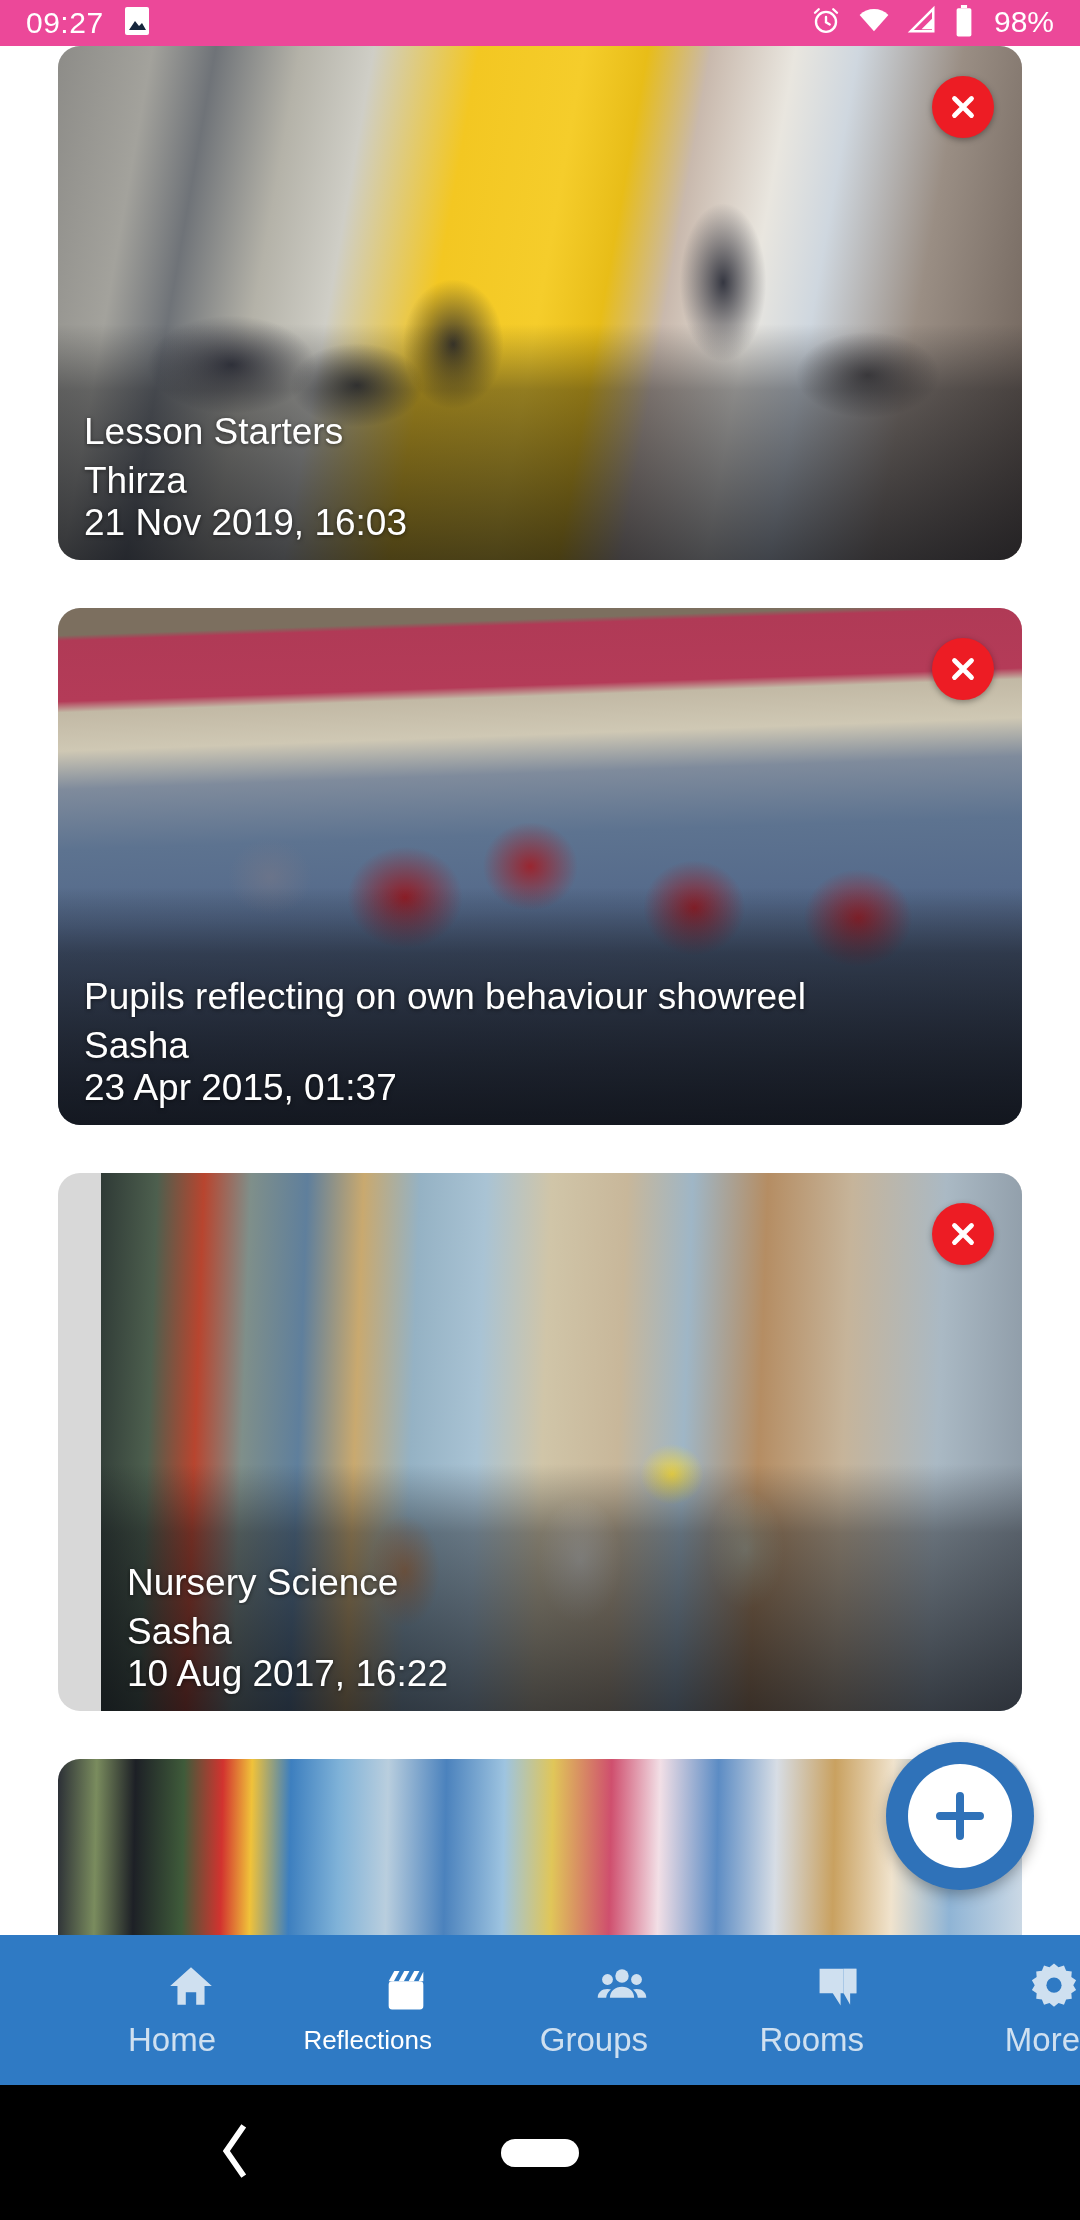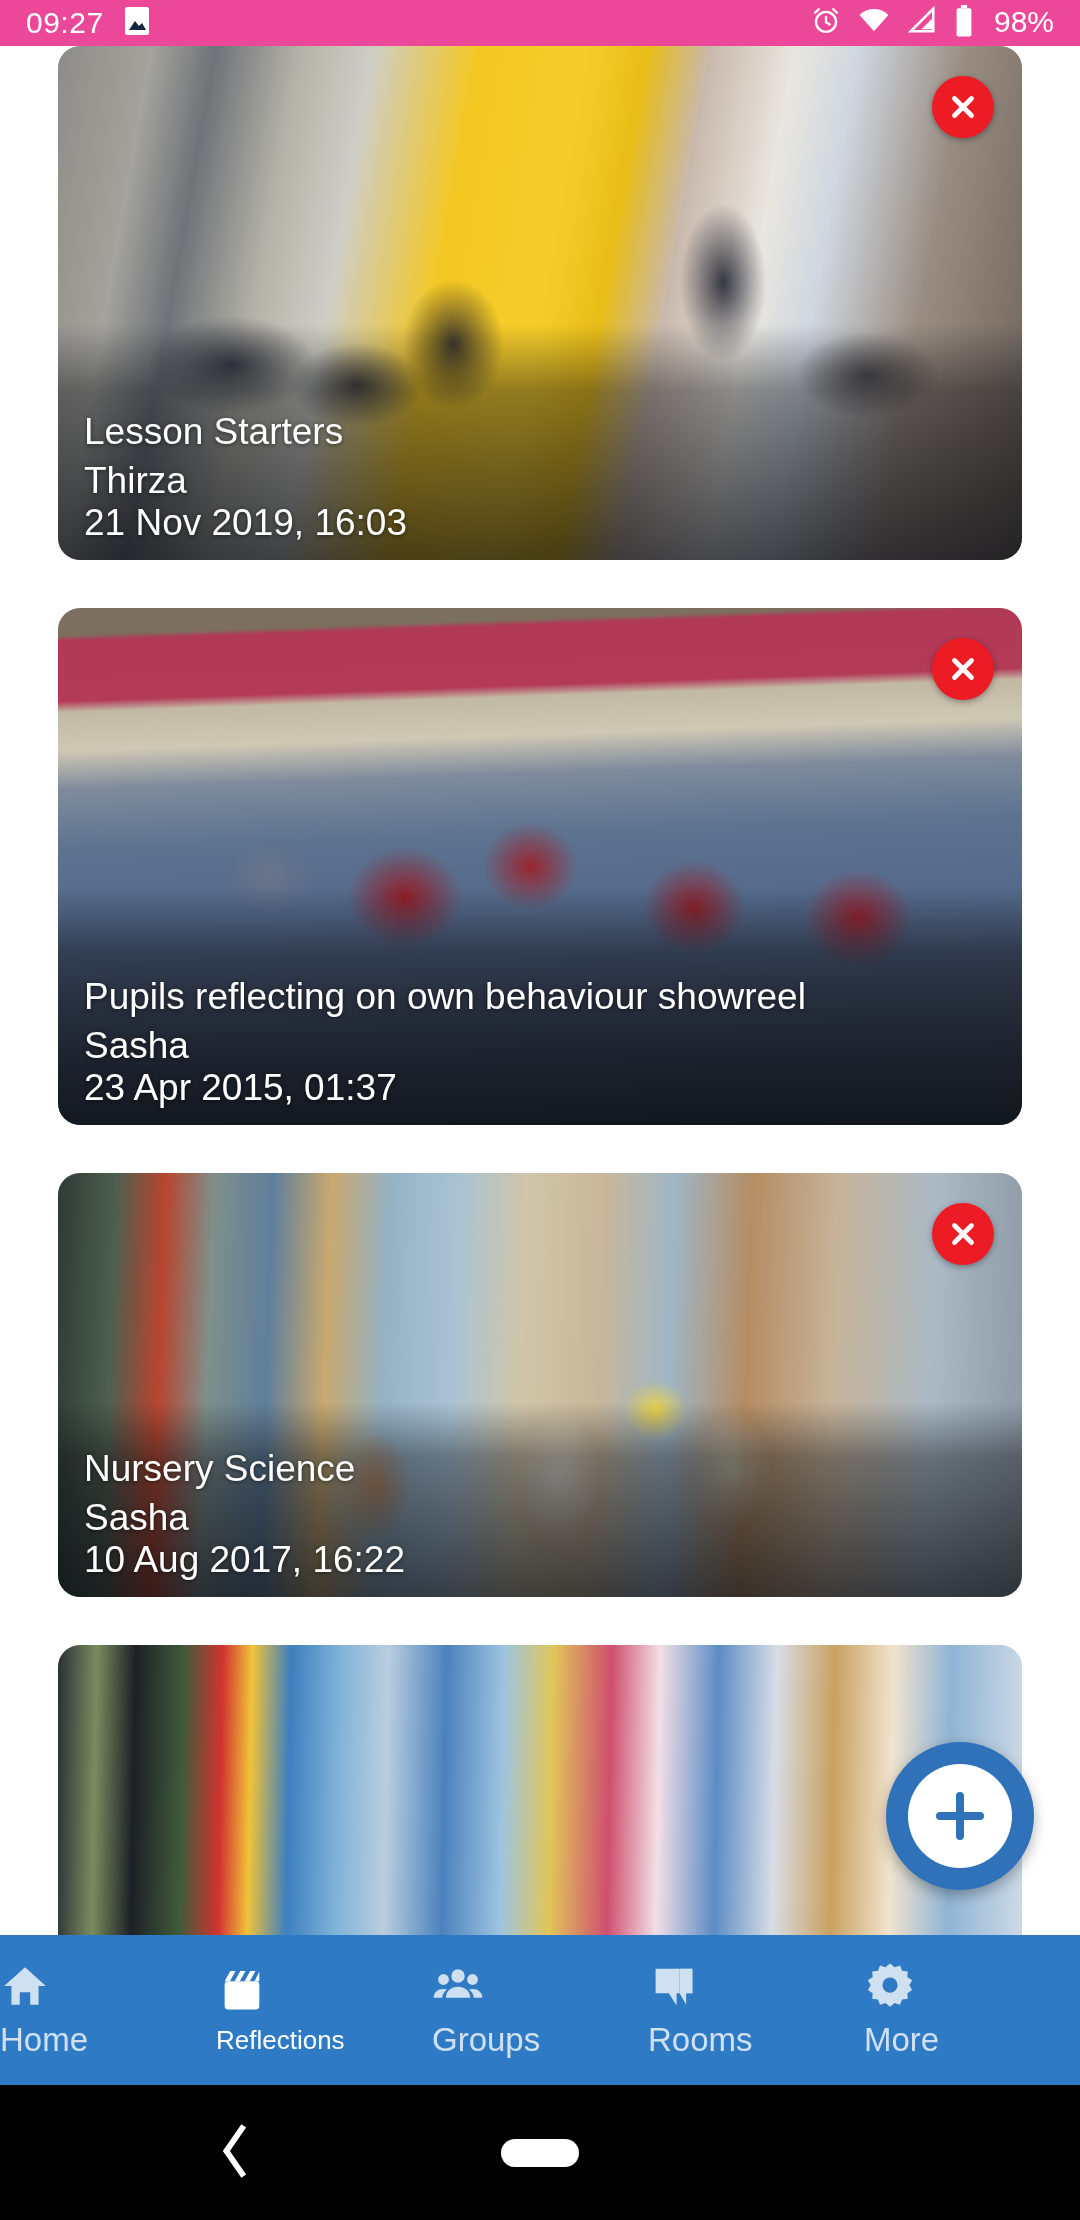--- a/index.html
+++ b/index.html
@@ -68,21 +68,21 @@
     background:#ed1c24;
     display:flex; align-items:center; justify-content:center;
     box-shadow:0 2px 6px rgba(0,0,0,.35);
     cursor:pointer;
   }
   .delete-btn svg{ display:block; }
 
   
   .card-1{ height:514px; }
   .card-2{ height:517px; }
-  .card-3{ height:424px; }
+  .card-3{ height:538px;padding-left:43px; }
   .card-4{ height:440px; margin-bottom:0; }
 
   
   .ph1{
     background:
       radial-gradient(ellipse 120px 70px at 18% 62%, rgba(40,42,55,.85), transparent 70%),
       radial-gradient(ellipse 95px 60px at 31% 66%, rgba(35,38,50,.8), transparent 70%),
       radial-gradient(ellipse 70px 90px at 41% 58%, rgba(28,30,44,.85), transparent 72%),
       radial-gradient(ellipse 60px 110px at 69% 46%, rgba(30,33,46,.88), transparent 72%),
       radial-gradient(ellipse 100px 60px at 84% 64%, rgba(40,38,42,.7), transparent 72%),
@@ -167,21 +167,21 @@
   }
 
   
   .bottom-nav{
     position:absolute; left:0; top:1935px; width:1080px; height:150px;
     background:#2f7ac4;
     display:flex; align-items:center;
   }
   .nav-item{
     flex:1; display:flex; flex-direction:column;
-    align-items:flex-start; justify-content:center; gap:10px;
+    align-items:flex-end; justify-content:center; gap:10px;
     cursor:pointer;
   }
   .nav-icon{ height:50px; display:flex; align-items:center; justify-content:center; }
   .nav-label{ font-size:33px; color:#cfe0f0; font-weight:400; }
   .nav-item.active .nav-label{ color:#ffffff; font-size:26px; }
 
   
   .sys-nav{
     position:absolute; left:0; top:2085px; width:1080px; height:135px;
     background:#000000;

